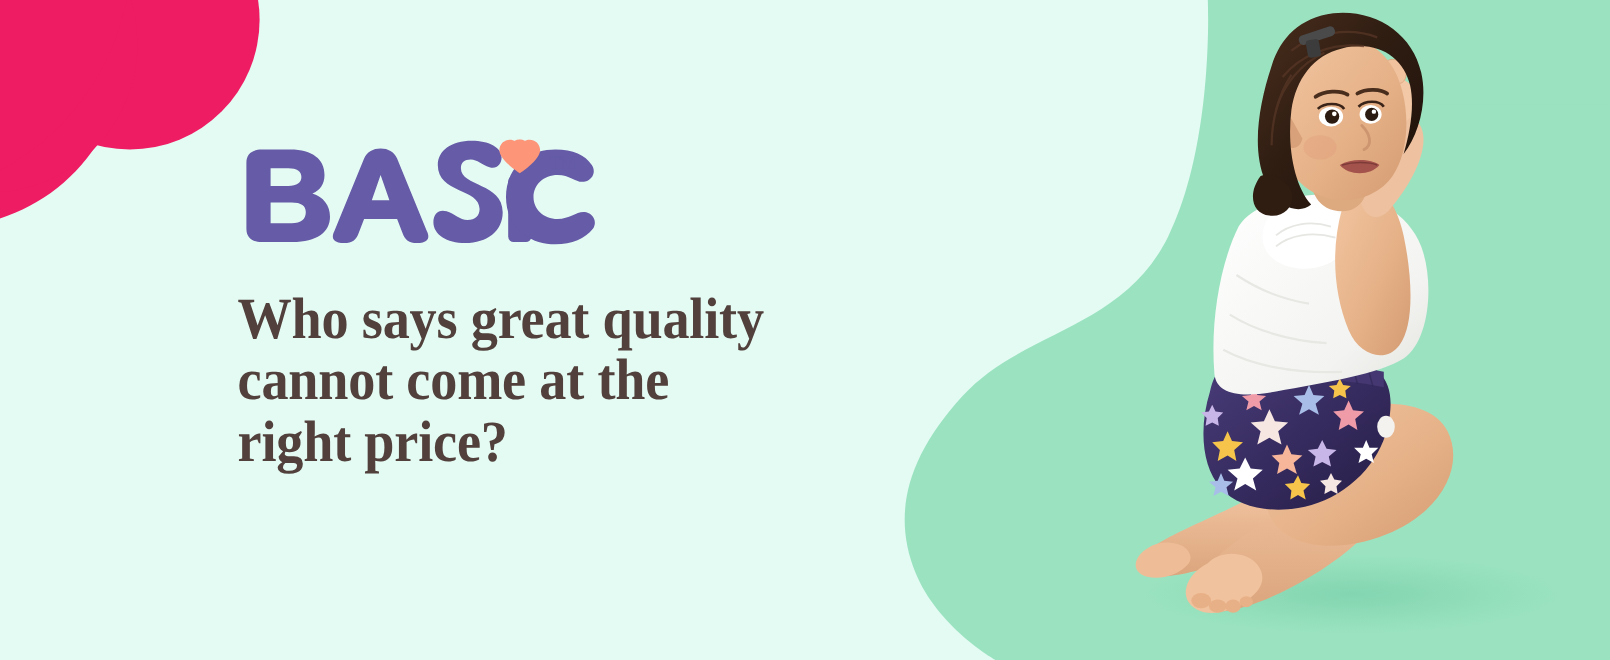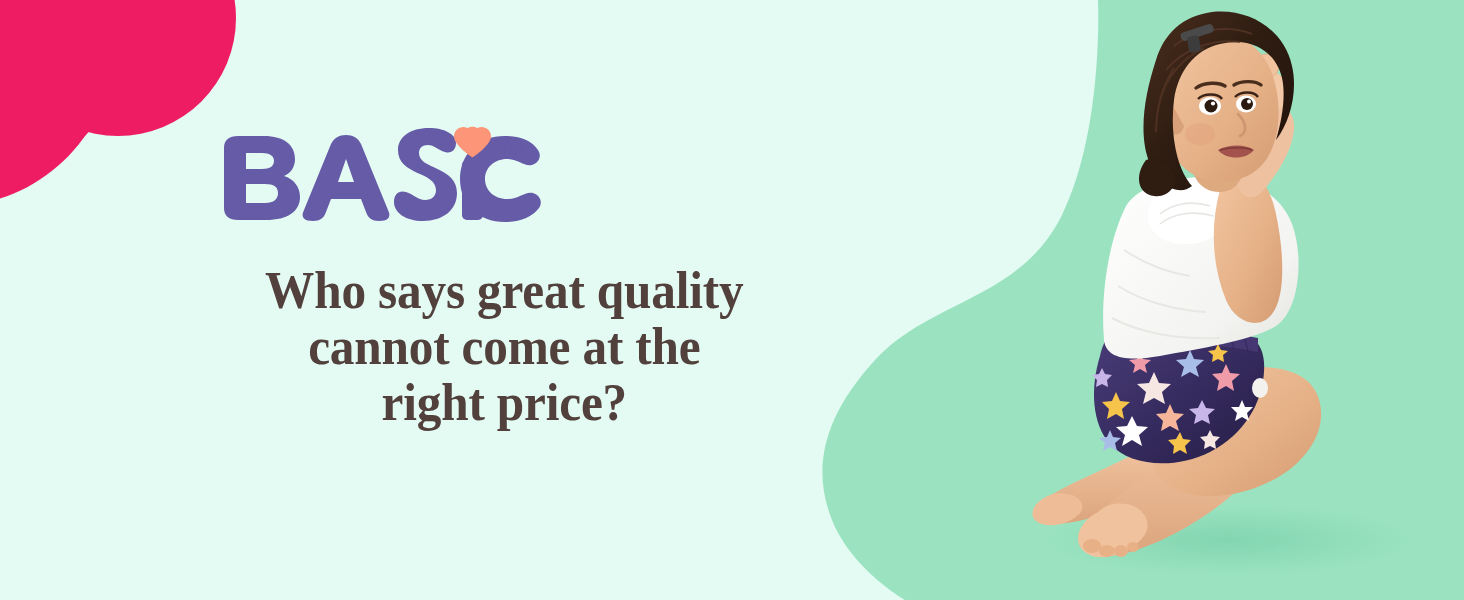--- a/index.html
+++ b/index.html
@@ -29,21 +29,20 @@
     height: 600px;
   }
 
   
   .content {
     position: absolute;
     left: 216px;
     top: 0;
     width: 640px;
     height: 600px;
-    text-align: center;
   }
 
   .logo-block {
     position: absolute;
     left: 0;
     top: 126px;
     width: 330px;
     height: 100px;
   }
   .logo-svg { display: block; }

